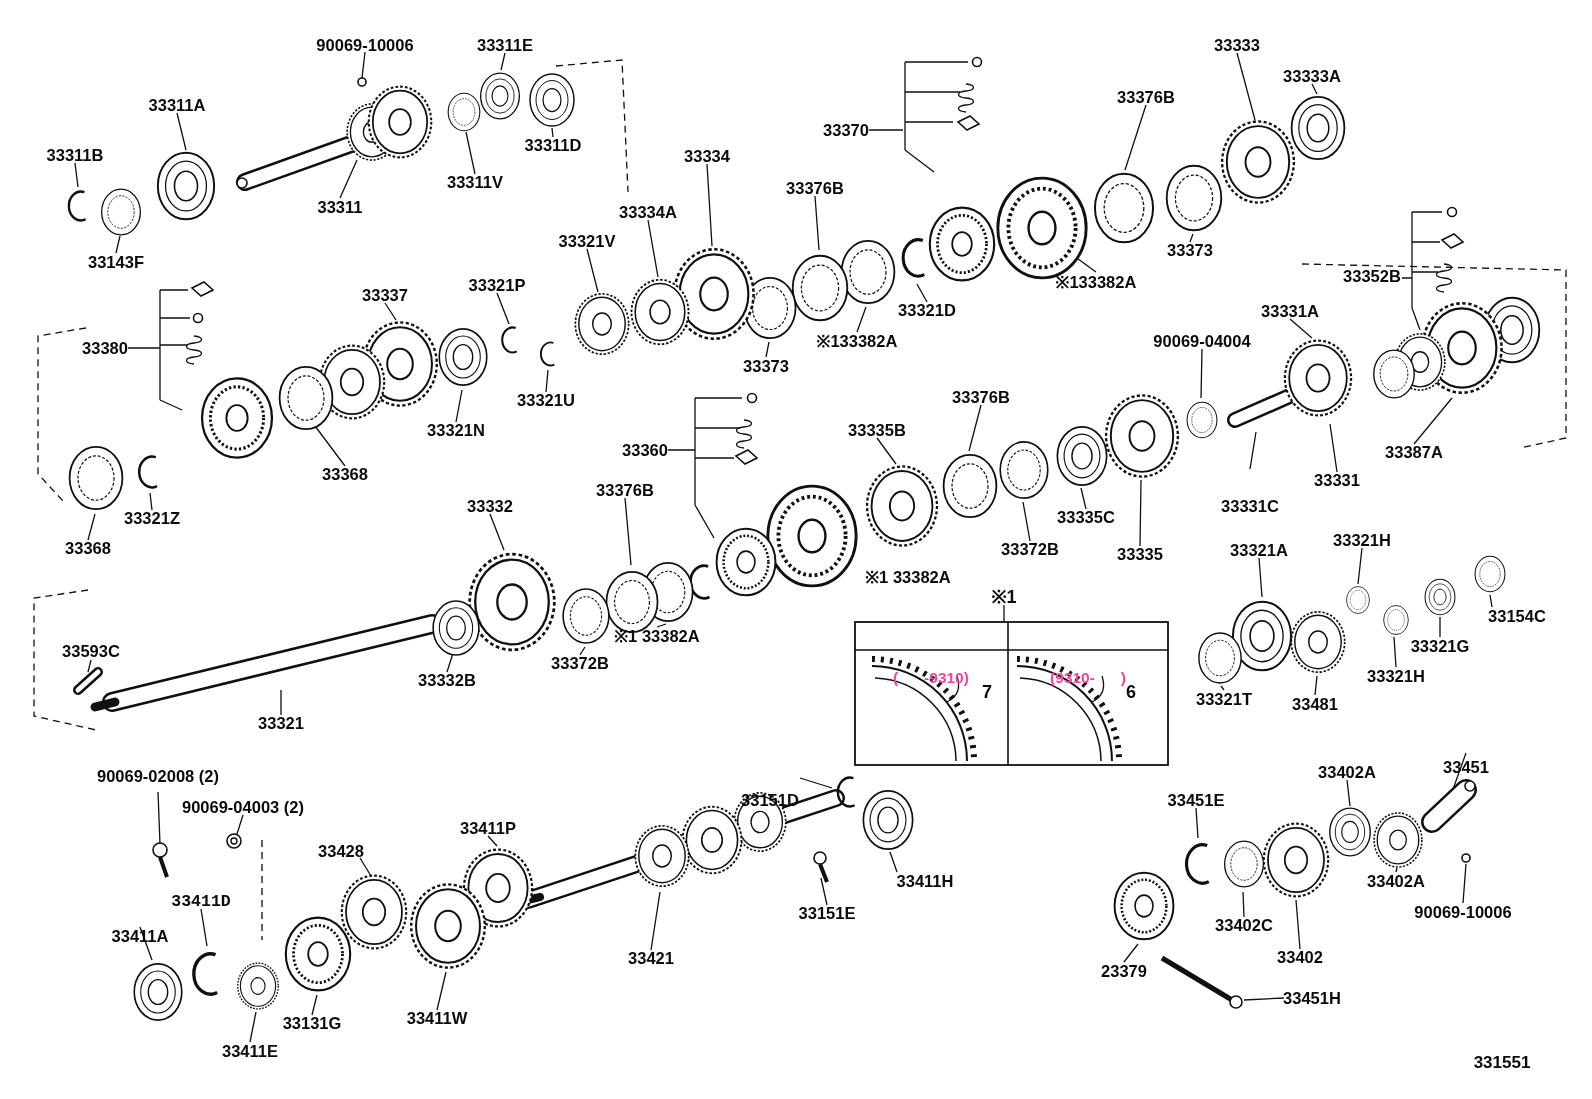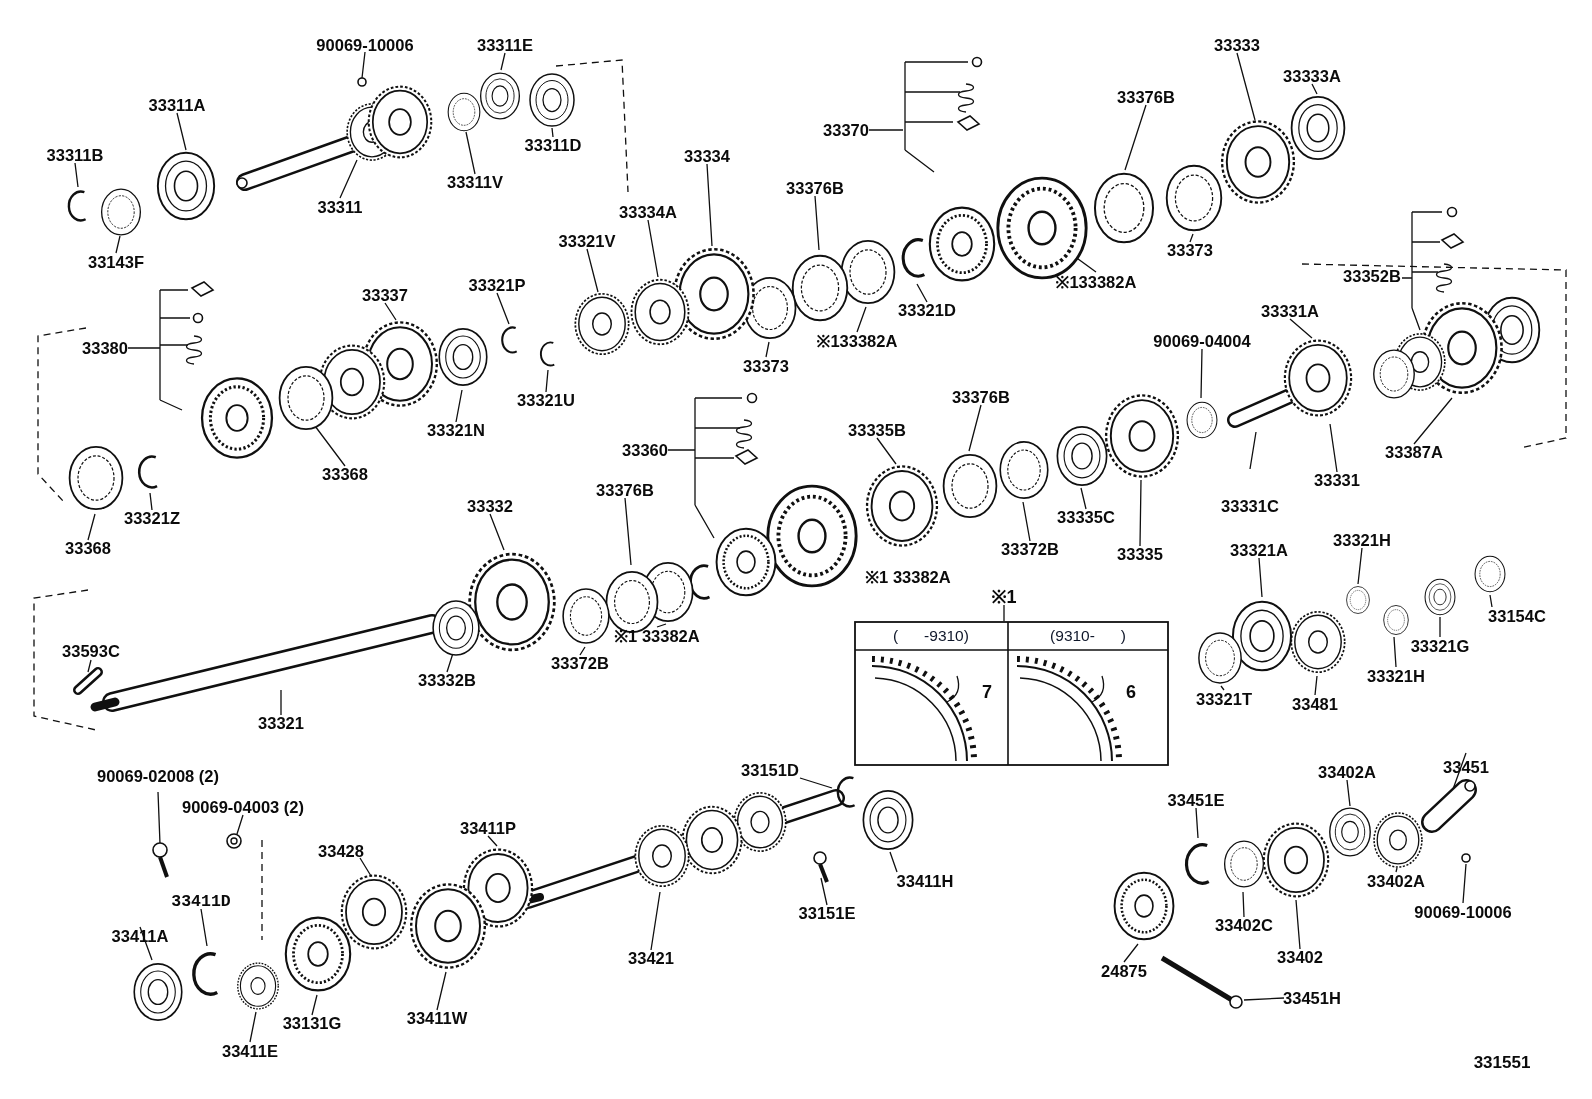--- a/index.html
+++ b/index.html
@@ -2,21 +2,21 @@
 <html><head>
 <meta charset="utf-8">
 <style>
   html,body{margin:0;padding:0;background:#ffffff;}
   #stage{position:relative;width:1592px;height:1099px;overflow:hidden;
          font-family:"Liberation Sans",sans-serif;background:#fff;}
   #art{position:absolute;left:0;top:0;}
   .part-label{position:absolute;transform:translate(-50%,-50%);
               font-weight:bold;font-size:16.5px;color:#0b0b0b;white-space:nowrap;}
   .inset-text{position:absolute;transform:translate(-50%,-50%);
-              font-weight:normal;font-size:15.5px;color:#0f172a;white-space:pre;}
+              font-weight:bold;font-size:15.5px;color:#ec4899;white-space:pre;margin-top:42px;}
   .inset-num{position:absolute;transform:translate(-50%,-50%);
              font-weight:bold;font-size:18px;color:#0b0b0b;}
   .page-code{position:absolute;transform:translate(-50%,-50%);
              font-weight:bold;font-size:17px;color:#0b0b0b;}
   .ln{stroke:#101010;stroke-width:1.3;fill:none;}
   .dash{stroke:#101010;stroke-width:1.3;fill:none;stroke-dasharray:7 5;}
 </style>
 </head>
 <body>
 
@@ -273,36 +273,36 @@
       <div class="part-label" style="left: 1362px; top: 540px;">33321H</div>
       <div class="part-label" style="left: 1492px; top: 616px; margin-left: 25px;">33154C</div>
       <div class="part-label" style="left: 1440px; top: 646px;">33321G</div>
       <div class="part-label" style="left: 1396px; top: 676px;">33321H</div>
       <div class="part-label" style="left: 1224px; top: 699px;">33321T</div>
       <div class="part-label" style="left: 1315px; top: 704px;">33481</div>
       <div class="part-label" style="left: 158px; top: 776px;">90069-02008 (2)</div>
       <div class="part-label" style="left: 243px; top: 807px;">90069-04003 (2)</div>
       <div class="part-label" style="left: 341px; top: 851px;">33428</div>
       <div class="part-label" style="left: 488px; top: 828px;">33411P</div>
-      <div class="part-label" style="left: 770px; top: 770px;">33151D</div>
+      <div class="part-label" style="left: 770px; top: 800px;">33151D</div>
       <div class="part-label" style="left: 897px; top: 881px; margin-left: 28px;">33411H</div>
       <div class="part-label" style="left: 827px; top: 913px;">33151E</div>
       <div class="part-label" style="left: 651px; top: 958px;">33421</div>
       <div class="part-label" style="left: 201px; top: 901px; font-family: Liberation Mono, monospace;">33411D</div>
       <div class="part-label" style="left: 140px; top: 936px;">33411A</div>
       <div class="part-label" style="left: 312px; top: 1023px;">33131G</div>
       <div class="part-label" style="left: 437px; top: 1018px;">33411W</div>
       <div class="part-label" style="left: 250px; top: 1051px;">33411E</div>
       <div class="part-label" style="left: 1196px; top: 800px;">33451E</div>
       <div class="part-label" style="left: 1347px; top: 772px;">33402A</div>
       <div class="part-label" style="left: 1466px; top: 767px;">33451</div>
       <div class="part-label" style="left: 1396px; top: 881px;">33402A</div>
       <div class="part-label" style="left: 1244px; top: 925px;">33402C</div>
       <div class="part-label" style="left: 1300px; top: 957px;">33402</div>
-      <div class="part-label" style="left: 1124px; top: 971px;">24875</div>
+      <div class="part-label" style="left: 1124px; top: 971px;">23379</div>
       <div class="part-label" style="left: 1312px; top: 998px;">33451H</div>
       <div class="part-label" style="left: 1463px; top: 912px;">90069-10006</div>
     </div>
 
   <div class="inset-text" style="left:931px;top:636px">(      -9310)</div>
   <div class="inset-text" style="left:1088px;top:636px">(9310-      )</div>
   <div class="inset-num" style="left:987px;top:692px">7</div>
   <div class="inset-num" style="left:1131px;top:692px">6</div>
   <div class="inset-num" style="left:1004px;top:596px">※1</div>
 

